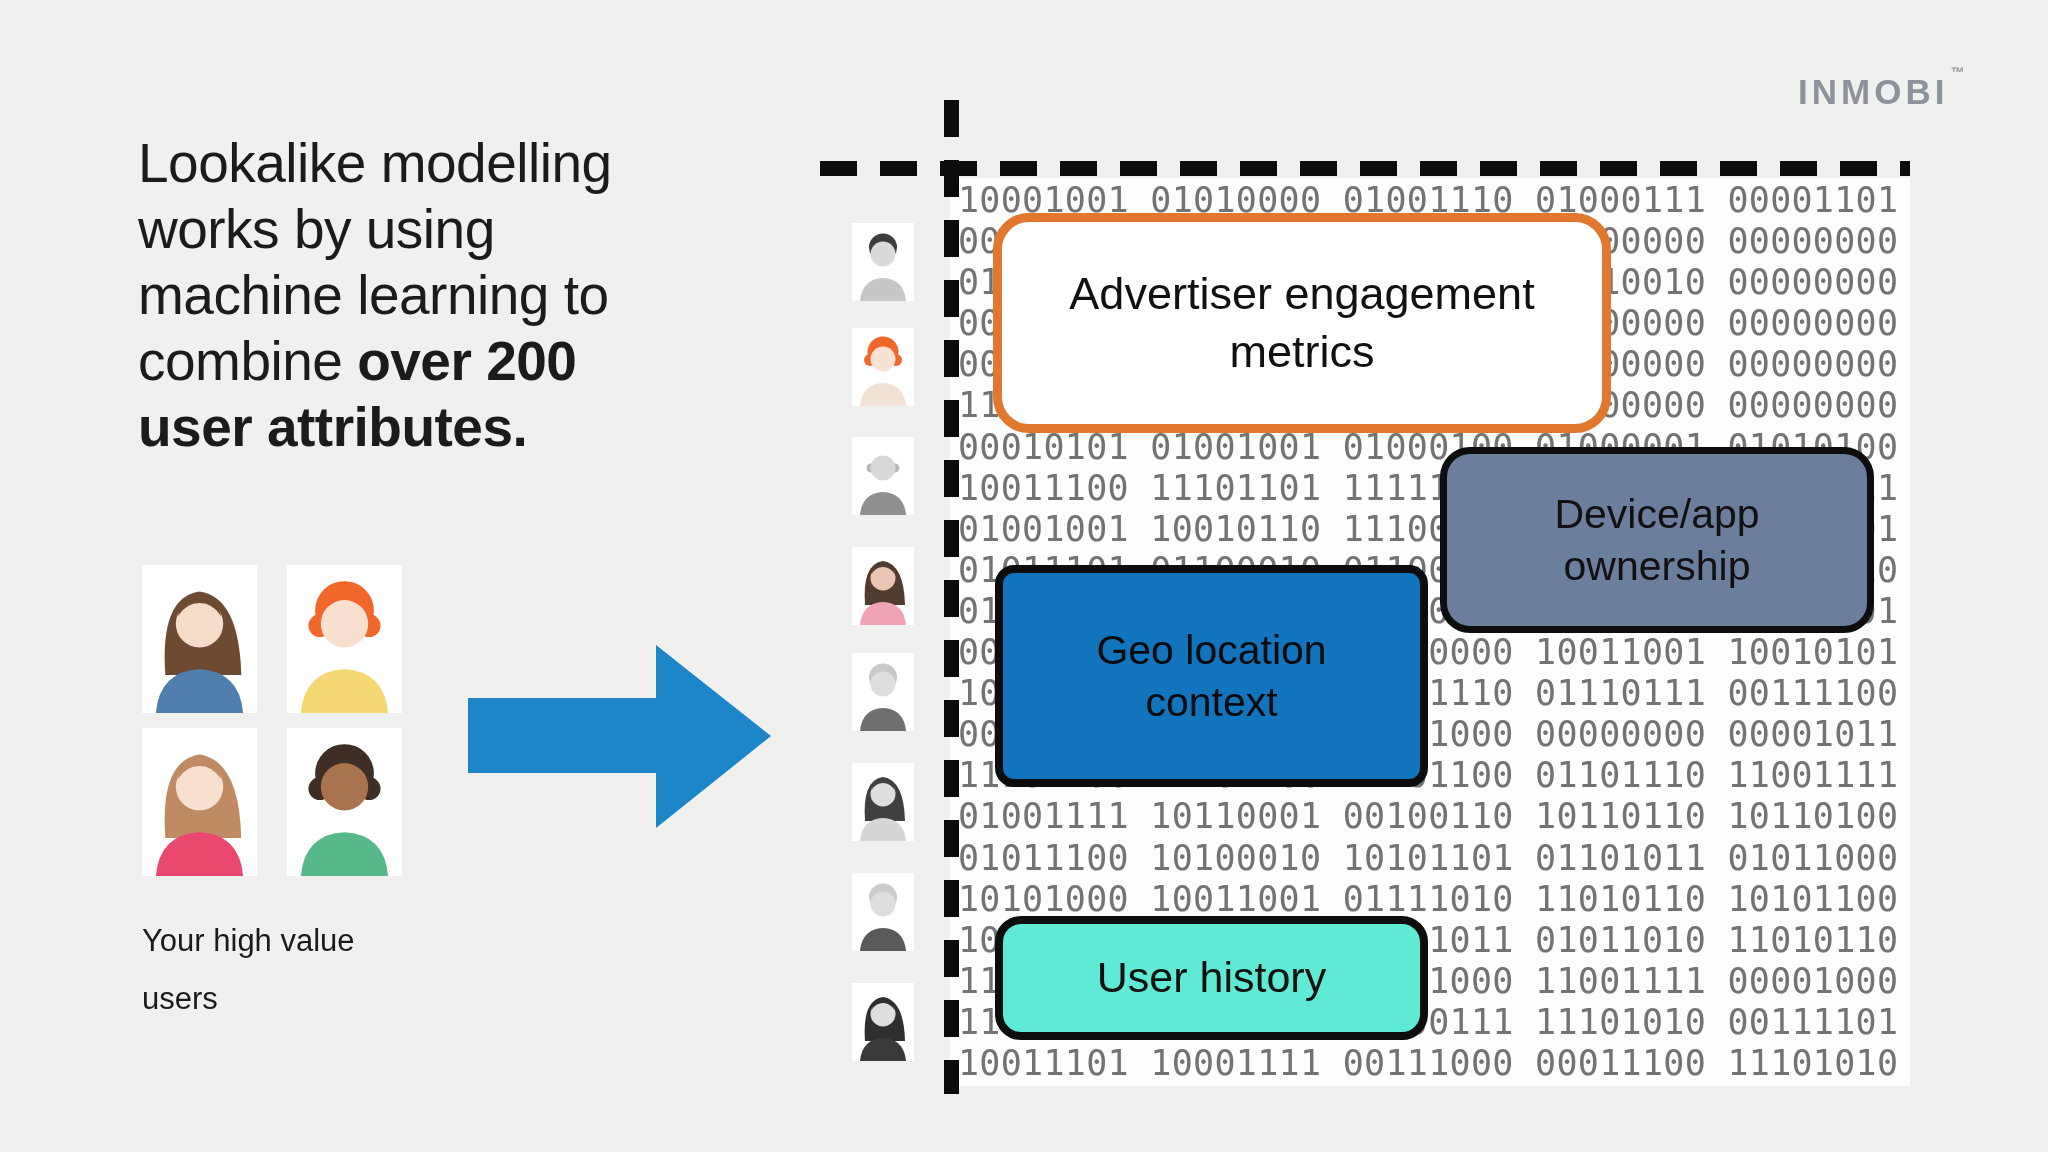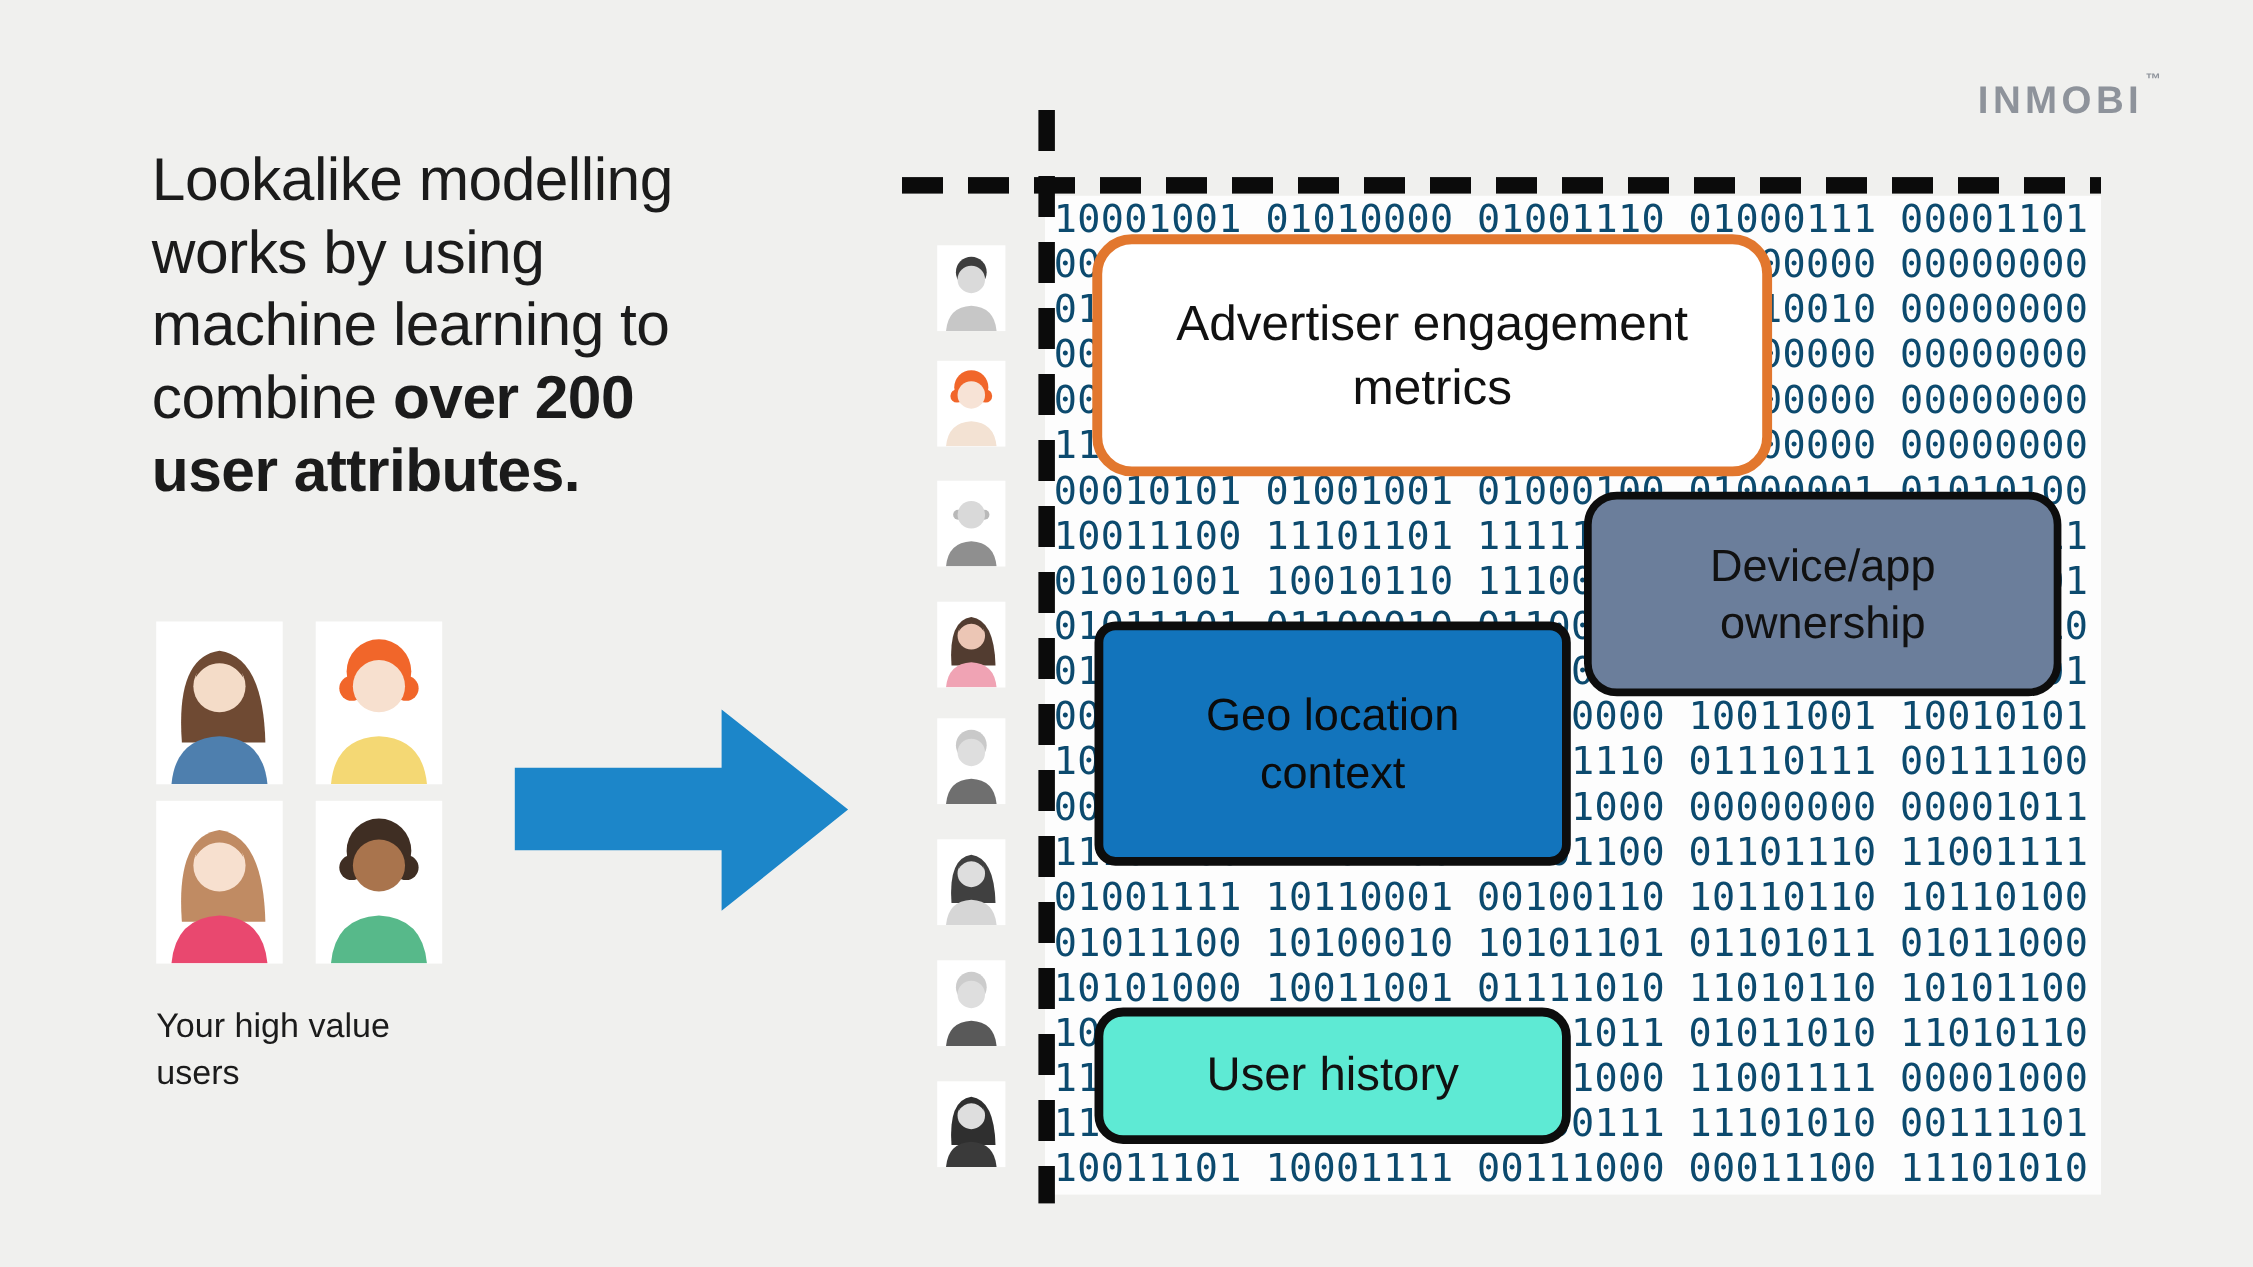--- a/index.html
+++ b/index.html
@@ -8,34 +8,34 @@
 
   
   .headline{position:absolute;left:138px;top:130px;width:680px;font-size:55px;line-height:66px;color:#1b1b1b;letter-spacing:-0.5px;}
   .headline .b{font-weight:700;}
 
   
   .hv-grid{position:absolute;left:142px;top:565px;width:262px;display:grid;grid-template-columns:115px 115px;grid-column-gap:30px;grid-row-gap:15px;}
   .hv-card{width:115px;height:148px;background:#ffffff;overflow:hidden;}
   .hv-card svg{width:100%;height:100%;display:block;}
 
-  .caption{position:absolute;left:142px;top:912px;width:260px;font-size:31px;line-height:42px;color:#1b1b1b;}
+  .caption{position:absolute;left:142px;top:912px;width:260px;font-size:31px;line-height:58px;color:#1b1b1b;}
 
   
   .arrow{position:absolute;left:466px;top:640px;}
 
   
   .logo{position:absolute;left:1798px;top:72px;font-size:35px;font-weight:700;letter-spacing:4px;color:#8e939b;}
   .logo sup{font-size:14px;letter-spacing:0;margin-left:2px;top:-14px;position:relative;}
 
   
   .matrix-bg{position:absolute;left:950px;top:178px;width:960px;height:908px;background:#fdfdfd;}
   .binary{position:absolute;left:958px;top:180px;width:952px;height:906px;overflow:hidden;
           font-family:"DejaVu Sans Mono",monospace;font-size:35px;line-height:41.1px;
-          letter-spacing:0.3px;color:#0c4a6e;white-space:pre;z-index:2;}
+          letter-spacing:0.3px;color:#737373;white-space:pre;z-index:2;}
   .brow{height:41.1px;}
 
   .dash-h{position:absolute;left:820px;top:161px;width:1090px;height:15px;z-index:3;
           background:repeating-linear-gradient(90deg,#0b0b0b 0 37px,rgba(0,0,0,0) 37px 60px);}
   .dash-v{position:absolute;left:944px;top:100px;width:15px;height:994px;z-index:3;
           background:repeating-linear-gradient(180deg,#0b0b0b 0 37px,rgba(0,0,0,0) 37px 60px);}
 
   .matrix-label{position:absolute;left:996px;top:100px;font-size:33px;color:#111;z-index:4;}
 
   

